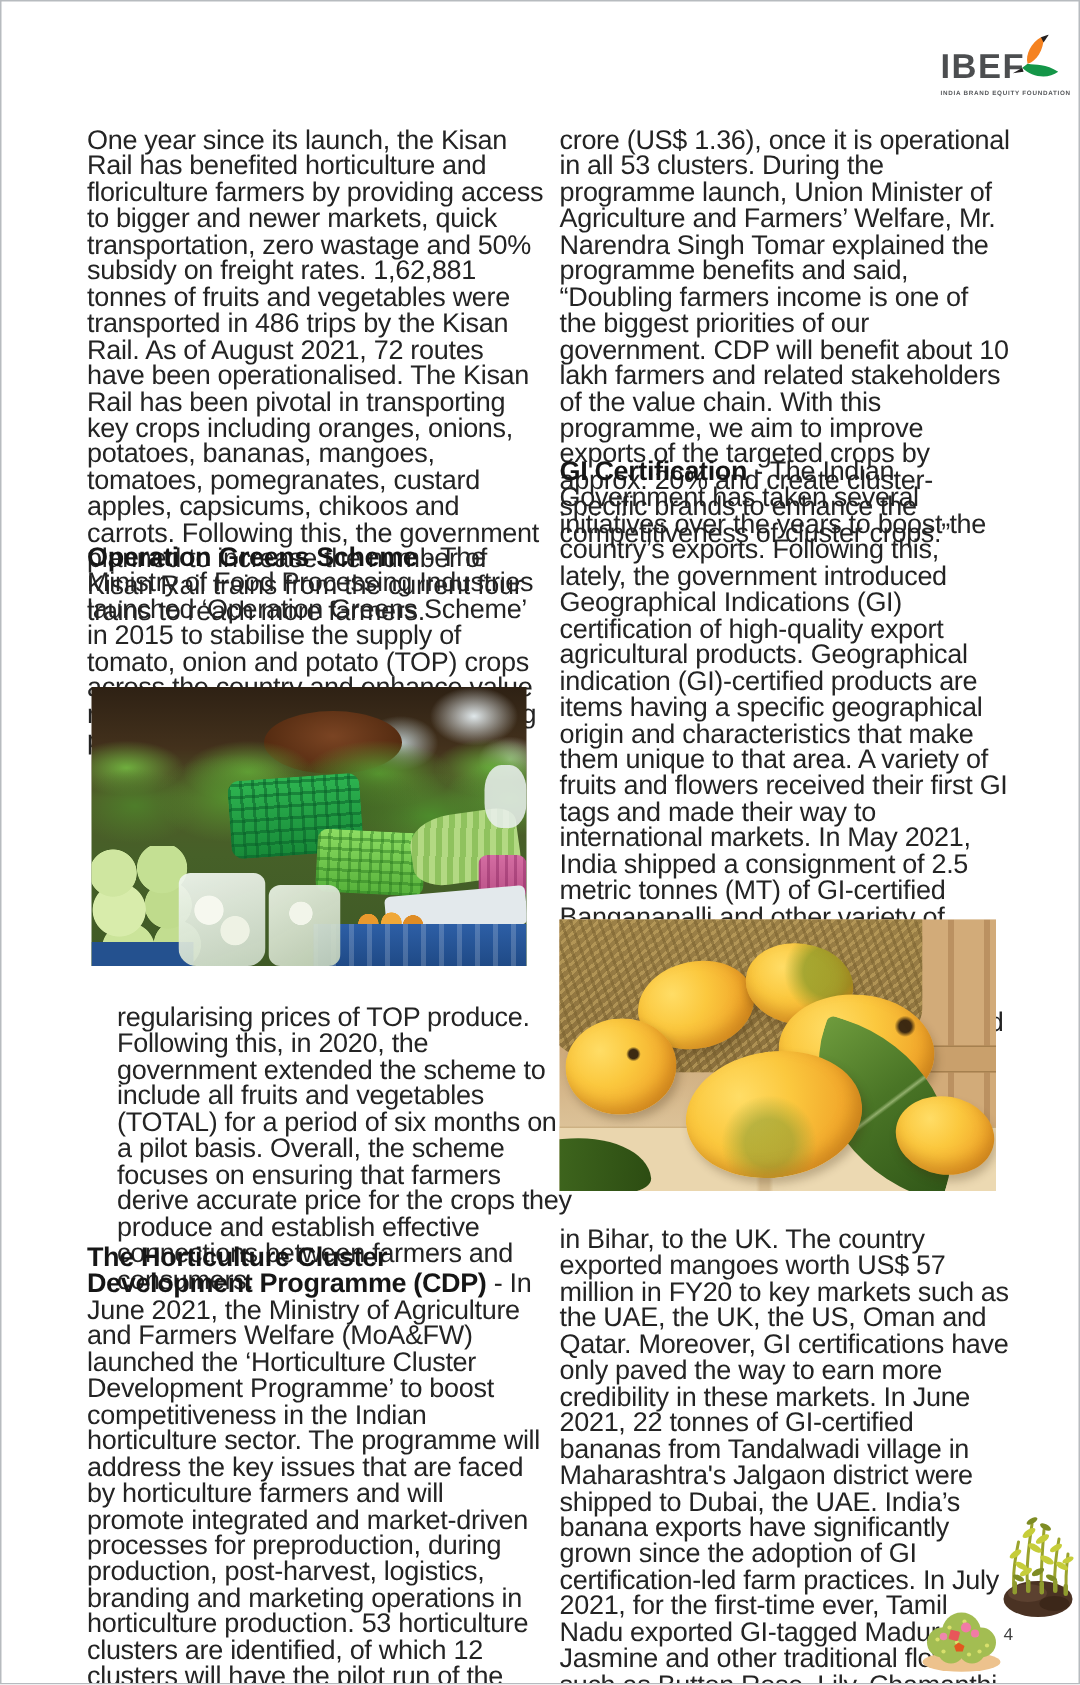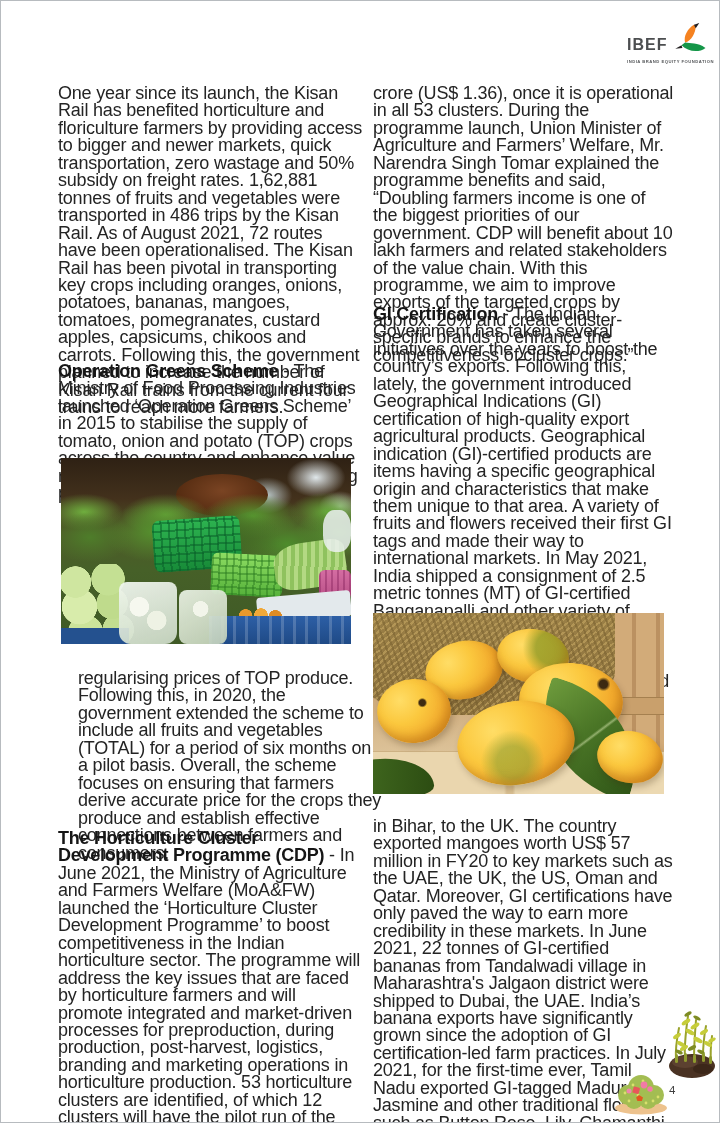--- a/index.html
+++ b/index.html
@@ -9,21 +9,21 @@
     box-sizing:border-box;
     border:1px solid #b7bbbf;
     background:#ffffff;
     font-family:"Liberation Sans", sans-serif;
     color:#242424;
     overflow:hidden;
   }
   
   .logo{position:absolute;left:626px;top:32px;width:82px;}
   .logo-row{position:relative;height:24px;}
-  .logo-text{font-size:16px;font-weight:700;color:#4c4e50;letter-spacing:1px;line-height:23px;}
+  .logo-text{font-size:23px;font-weight:700;color:#4c4e50;letter-spacing:1px;line-height:23px;}
   .logo-bird{position:absolute;left:45px;top:-10px;width:35px;height:32px;}
   .logo-tagline{display:block;font-size:4.2px;font-weight:700;letter-spacing:.48px;color:#55575a;margin-top:2px;white-space:nowrap;}
   
   .para{
     position:absolute;
     font-size:18px;line-height:17.45px;letter-spacing:-0.2px;
     text-align:left;color:#242424;
   }
   .para b{font-weight:700;color:#161616;letter-spacing:-0.25px;}
   .col-left{left:57px;width:305px;}

